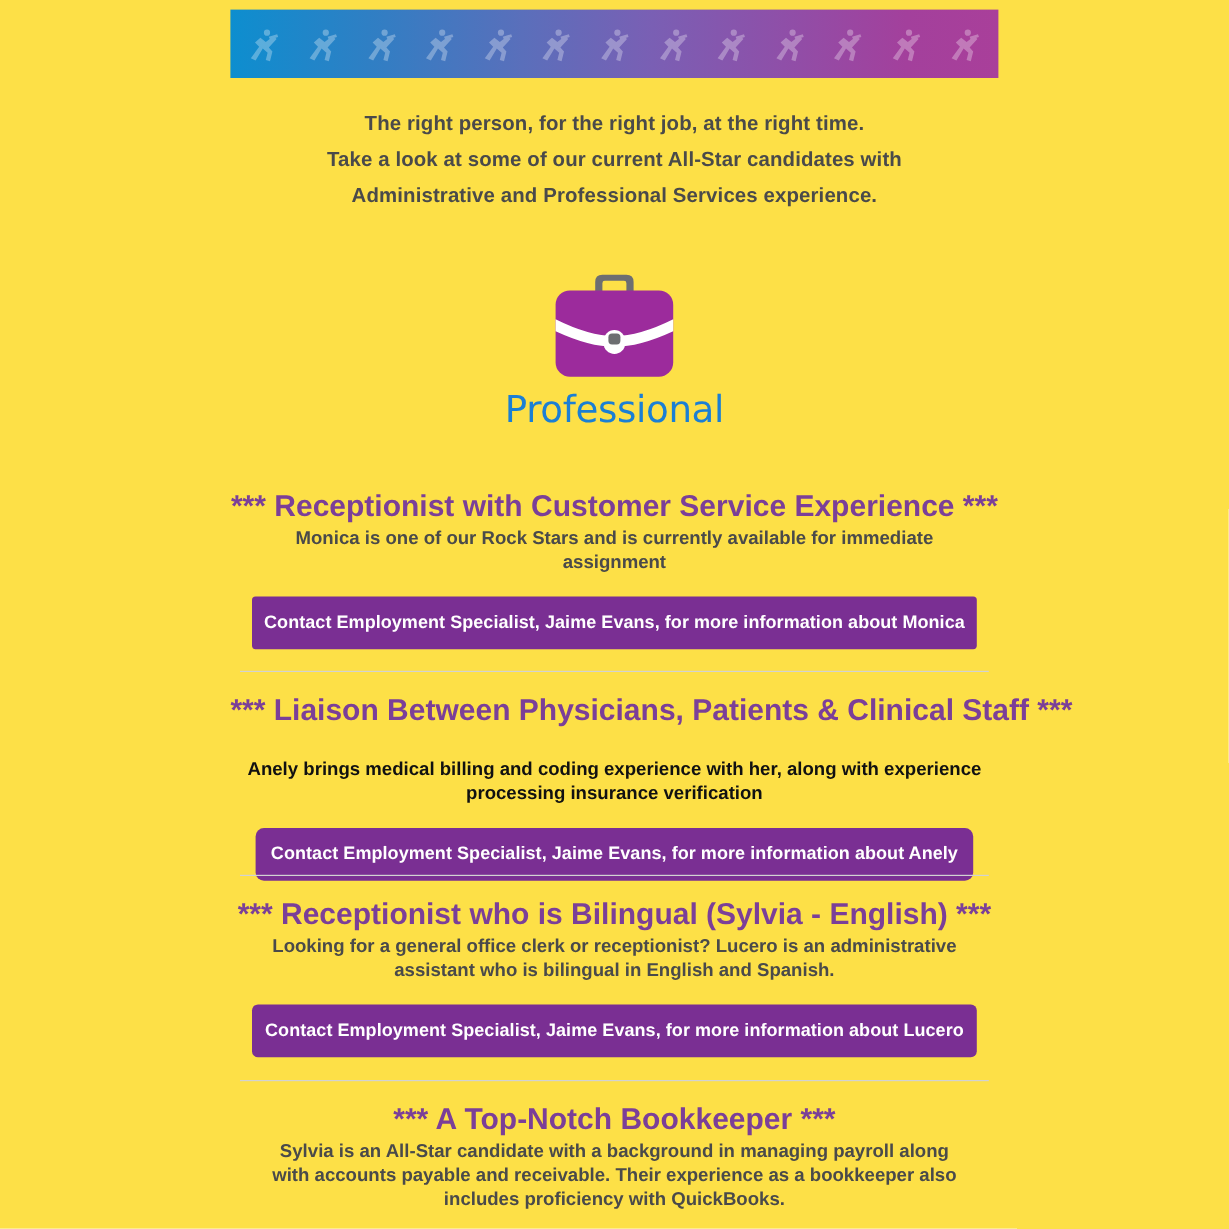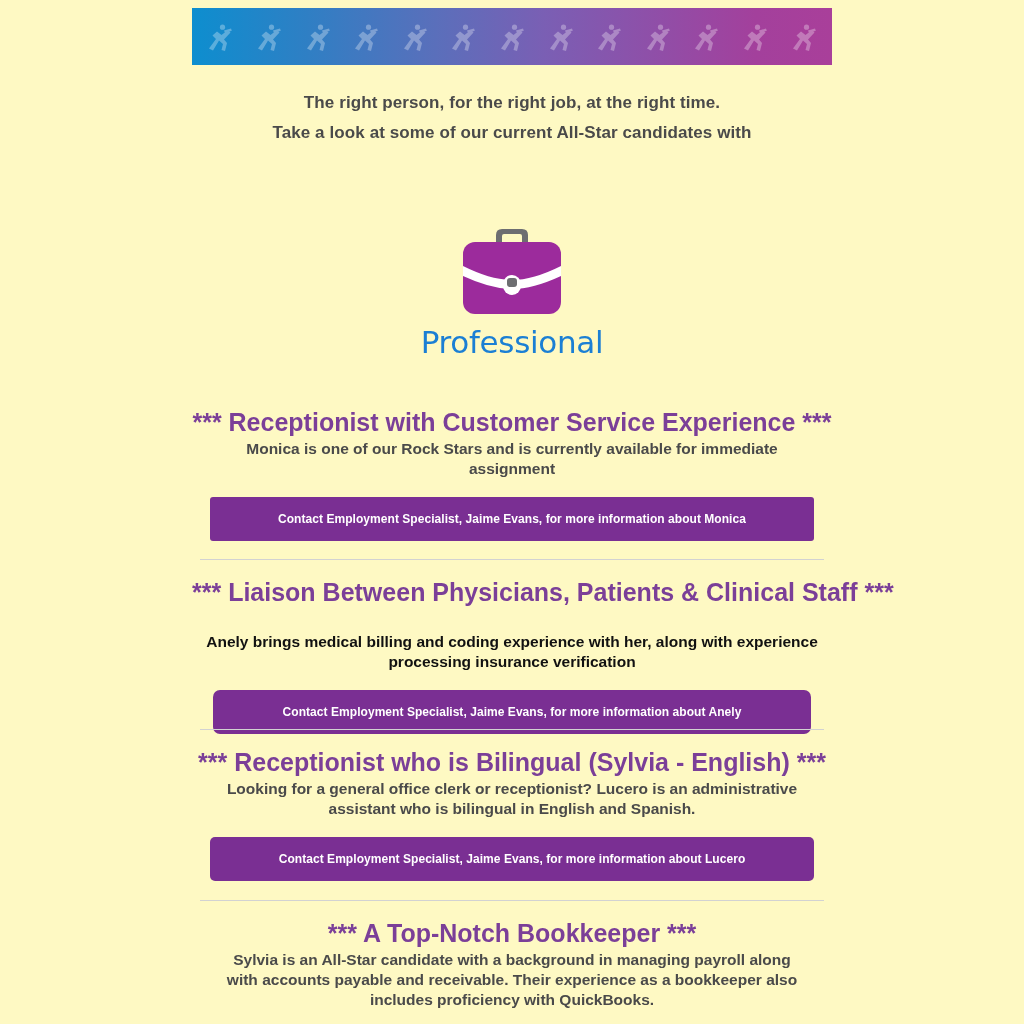--- a/index.html
+++ b/index.html
@@ -13,21 +13,21 @@
     height: 1024px;
     overflow: hidden;
     font-family: "Liberation Sans", sans-serif;
     -webkit-font-smoothing: antialiased;
   }
 
   .page {
     position: relative;
     width: 1024px;
     height: 1024px;
-    background: #fef9c3;
+    background: #fde047;
   }
 
   
   .banner {
     position: absolute;
     left: 192px;
     top: 8px;
     width: 640px;
     height: 57px;
     background: linear-gradient(to right, #0d8ecf 0%, #2f7fc4 18%, #5a6fbb 38%, #7a5fb4 55%, #8f4fa8 72%, #a3409c 88%, #a93f9a 100%);
@@ -113,21 +113,21 @@
     margin-top: 5px;
     padding: 0 28px;
   }
   .listing-body.dark { color: #111111; padding: 0 6px; margin-top: 28px; }
 
   .cta {
     display: block;
     margin: 18px auto 0 auto;
     background: #7a2f93;
     color: #ffffff;
-    font-size: 12px;
+    font-size: 15px;
     font-weight: bold;
     text-decoration: none;
     border: none;
     box-sizing: border-box;
     letter-spacing: 0.05px;
     line-height: 18px;
     cursor: pointer;
     font-family: "Liberation Sans", sans-serif;
   }
   .cta-1 { width: 604px; padding: 13px 10px; border-radius: 3px; }
@@ -265,20 +265,21 @@
               <path d="M17 8.6 L24 6.5 L24.8 8.8 L18 11 Z"></path>
             </g>
           </svg>
       </span>
     </div>
   </div>
 
   <div class="intro">
     <div>The right person, for the right job, at the right time.</div>
     <div>Take a look at some of our current All-Star candidates with</div>
+    <div>Administrative and Professional Services experience.</div>
   </div>
 
   <div class="logo-block">
     <svg class="briefcase" viewBox="0 0 102 98">
       <path d="M35 26 L35 17 Q35 11 41 11 L61 11 Q67 11 67 17 L67 26 L61 26 L61 18 Q61 16 59 16 L43 16 Q41 16 41 18 L41 26 Z" fill="#6d6e71"></path>
       <rect x="2" y="24" width="98" height="72" rx="12" fill="#9c2b9c"></rect>
       <path d="M2 48 Q30 62 51 62 Q72 62 100 48 L100 58 Q72 71 51 71 Q30 71 2 58 Z" fill="#ffffff"></path>
       <rect x="42" y="57" width="18" height="20" rx="9" fill="#ffffff"></rect>
       <rect x="46" y="60" width="10" height="9" rx="3" fill="#6d6e71"></rect>
     </svg>

